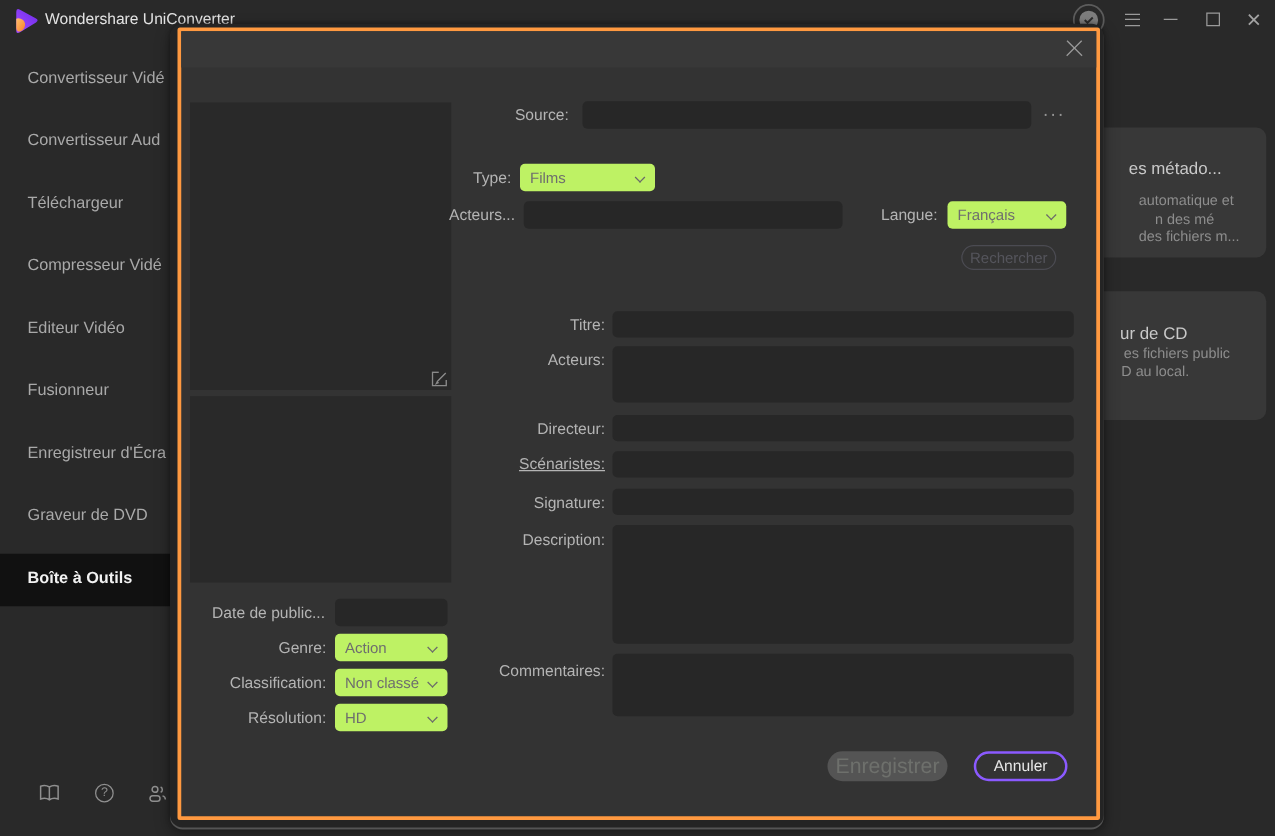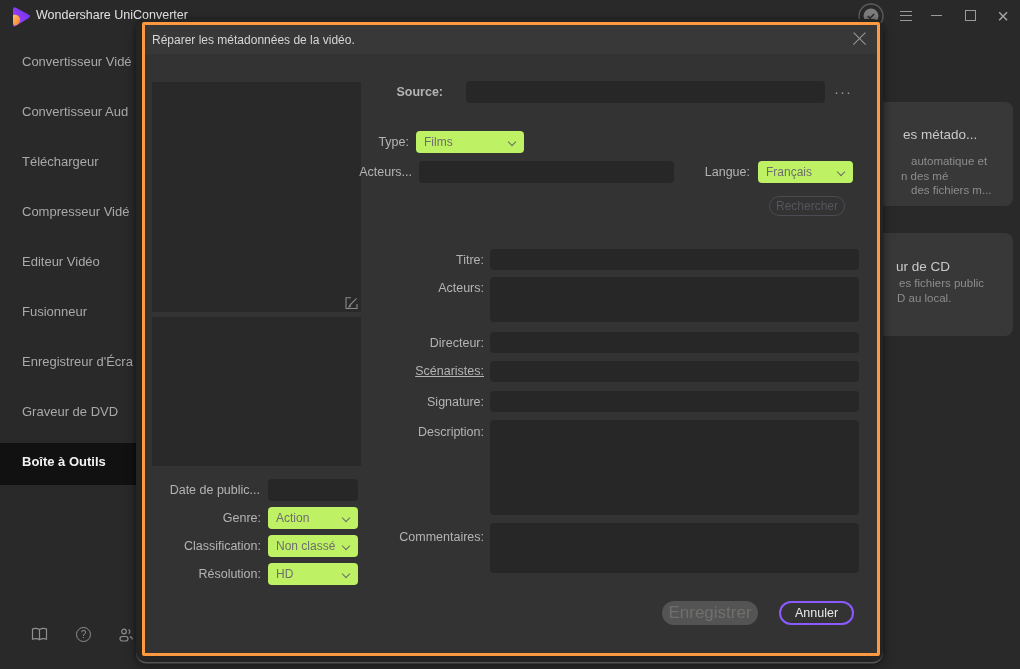--- a/index.html
+++ b/index.html
@@ -114,45 +114,44 @@
         <rect x="2" y="10.5" width="8" height="4.5" rx="2.2" fill="none" stroke="#8f8f8f" stroke-width="1.2"></rect>
         <path d="M10.5 3.6 a2.3 2.3 0 0 1 0 4.2 M12 10.7 c1.6 0.4 2.3 1.4 2.3 2.9" fill="none" stroke="#8f8f8f" stroke-width="1.2"></path>
       </svg>
     </div>
   </div>
 
   <div>
     <div class="bg-card" style="left:700px; top:102px; height:104px;"></div>
     <div class="bg-card-txt bgt-title" style="left:903px; top:127px;">es métado...</div>
     <div class="bg-card-txt bgt-line" style="left:911px; top:155px;">automatique et</div>
-    <div class="bg-card-txt bgt-line" style="left:882px; top:169.5px;padding-left:19px;">n des mé</div>
+    <div class="bg-card-txt bgt-line" style="left:905px; top:169.5px;padding-left:19px;">n des mé</div>
     <div class="bg-card-txt bgt-line" style="left:911px; top:184px;text-align:right;">des fichiers m...</div>
 
     <div class="bg-card" style="left:700px; top:233px; height:103px;"></div>
     <div class="bg-card-txt bgt-title" style="left:896px; top:259px;">ur de CD</div>
     <div class="bg-card-txt bgt-line" style="left:899px; top:276.5px;">es fichiers public</div>
     <div class="bg-card-txt bgt-line" style="left:897px; top:291.5px;">D au local.</div>
   </div>
 
   <div class="modal-shell"></div>
   <div class="modal">
     <div style="position:absolute; left:0; top:0; width:732px; height:29px; background:#383838;"></div>
-    <div class="dlg-title">Réparer les métadonnées de la vidéo.</div>
     <div class="dlg-close"></div>
 
     <div class="preview" style="top:57px; height:230px;"></div>
     <div class="edit-ic">
       <svg width="13" height="13" viewBox="0 0 13 13">
         <path d="M12 7 V11.5 H1 V0.8 H6" fill="none" stroke="#8a8a8a" stroke-width="1.1"></path>
         <path d="M5 8 L11.6 1.4 M5 8 l-0.9 1.9 1.9-0.9" fill="none" stroke="#8a8a8a" stroke-width="1.1"></path>
       </svg>
     </div>
     <div class="preview" style="top:292px; height:149px;"></div>
 
-    <div class="lbl" style="left:198px; top:59px; width:100px;font-weight:bold;">Source:</div>
+    <div class="lbl" style="left:210px; top:59px; width:100px;">Source:</div>
     <div class="inp" style="left:321px; top:56px; width:359px; height:22px;"></div>
     <div class="dots">···</div>
 
     <div class="lbl" style="left:184px; top:109px; width:80px;">Type:</div>
     <div class="sel" style="left:271px; top:106px; width:108px; height:22px;"><span>Films</span><i class="chev"></i></div>
 
     <div class="lbl" style="left:187px; top:139px; width:80px;">Acteurs...</div>
     <div class="inp" style="left:274px; top:136px; width:255px; height:22px;"></div>
     <div class="lbl" style="left:525px; top:139px; width:80px;">Langue:</div>
     <div class="sel" style="left:613px; top:136px; width:95px; height:22px;"><span>Français</span><i class="chev"></i></div>

